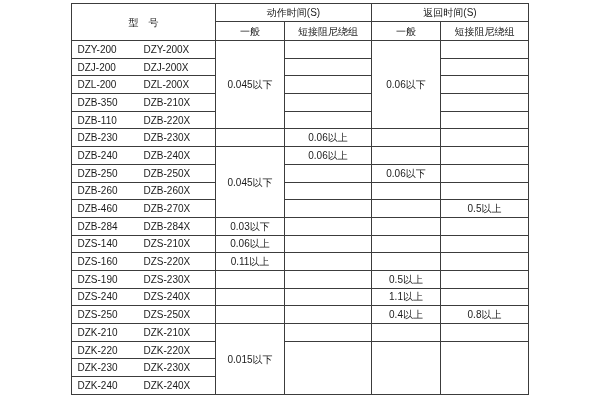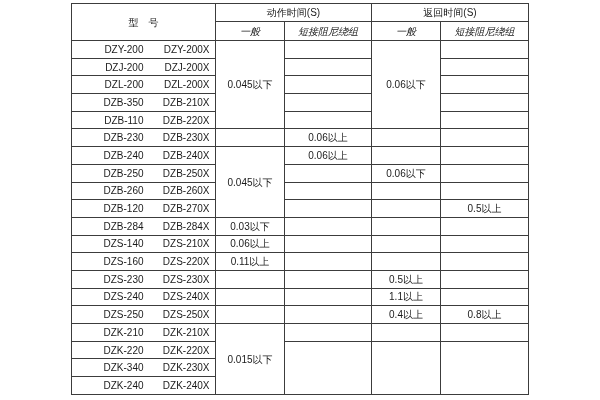--- a/index.html
+++ b/index.html
@@ -31,26 +31,26 @@
     padding: 0;
     text-align: center;
     vertical-align: middle;
     font-size: 10px;
     font-weight: normal;
     line-height: 1.1;
     overflow: hidden;
     white-space: nowrap;
   }
   thead tr.group-row { height: 18px; }
-  thead tr.sub-row { height: 19px; font-style: italic; }
+  thead tr.sub-row { height: 19px; }
   tbody tr { height: 17px; }
   td.model-cell span {
     display: inline-block;
     width: 66px;
-    text-align: right;
+    text-align: left;
   }
   col.c-model { width: 144px; }
   col.c-ag { width: 69px; }
   col.c-ad { width: 87px; }
   col.c-rg { width: 69px; }
   col.c-rd { width: 88px; }
 </style>
 </head>
 <body>
 
@@ -124,21 +124,21 @@
           <td class="value-cell">0.06以下</td>
           <td class="value-cell"></td>
         </tr>
         <tr>
           <td class="model-cell"><span>DZB-260</span><span>DZB-260X</span></td>
           <td class="value-cell"></td>
           <td class="value-cell"></td>
           <td class="value-cell"></td>
         </tr>
         <tr>
-          <td class="model-cell"><span>DZB-120</span><span>DZB-270X</span></td>
+          <td class="model-cell"><span>DZB-460</span><span>DZB-270X</span></td>
           <td class="value-cell"></td>
           <td class="value-cell"></td>
           <td class="value-cell">0.5以上</td>
         </tr>
         <tr>
           <td class="model-cell"><span>DZB-284</span><span>DZB-284X</span></td>
           <td class="value-cell">0.03以下</td>
           <td class="value-cell"></td>
           <td class="value-cell"></td>
           <td class="value-cell"></td>
@@ -151,21 +151,21 @@
           <td class="value-cell"></td>
         </tr>
         <tr>
           <td class="model-cell"><span>DZS-160</span><span>DZS-220X</span></td>
           <td class="value-cell">0.11以上</td>
           <td class="value-cell"></td>
           <td class="value-cell"></td>
           <td class="value-cell"></td>
         </tr>
         <tr>
-          <td class="model-cell"><span>DZS-230</span><span>DZS-230X</span></td>
+          <td class="model-cell"><span>DZS-190</span><span>DZS-230X</span></td>
           <td class="value-cell"></td>
           <td class="value-cell"></td>
           <td class="value-cell">0.5以上</td>
           <td class="value-cell"></td>
         </tr>
         <tr>
           <td class="model-cell"><span>DZS-240</span><span>DZS-240X</span></td>
           <td class="value-cell"></td>
           <td class="value-cell"></td>
           <td class="value-cell">1.1以上</td>
@@ -185,20 +185,20 @@
           <td class="value-cell"></td>
           <td class="value-cell"></td>
         </tr>
         <tr>
           <td class="model-cell"><span>DZK-220</span><span>DZK-220X</span></td>
           <td class="value-cell" rowspan="3"></td>
           <td class="value-cell" rowspan="3"></td>
           <td class="value-cell" rowspan="3"></td>
         </tr>
         <tr>
-          <td class="model-cell"><span>DZK-340</span><span>DZK-230X</span></td>
+          <td class="model-cell"><span>DZK-230</span><span>DZK-230X</span></td>
         </tr>
         <tr>
           <td class="model-cell"><span>DZK-240</span><span>DZK-240X</span></td>
         </tr>
       </tbody>
   </table>
 </div>
 
 </body></html>

